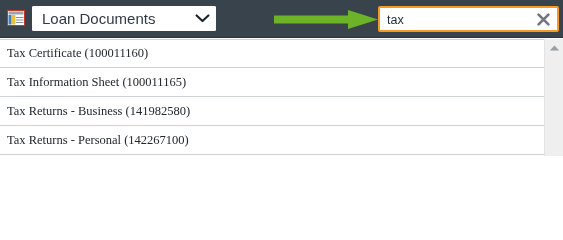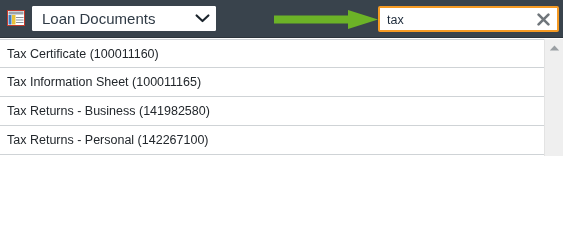--- a/index.html
+++ b/index.html
@@ -127,20 +127,21 @@
 
   
   .results {
     position: absolute;
     left: 0;
     top: 39px;
     width: 544px;
     height: 117px;
     background: #ffffff;
     overflow: hidden;
+    font-family: Liberation Serif, serif;
   }
   .result-row {
     height: 29px;
     border-bottom: 1px solid #cfd3d6;
     display: flex;
     align-items: center;
     padding-left: 7px;
     font-size: 12.5px;
     color: #23282d;
     background: #ffffff;

